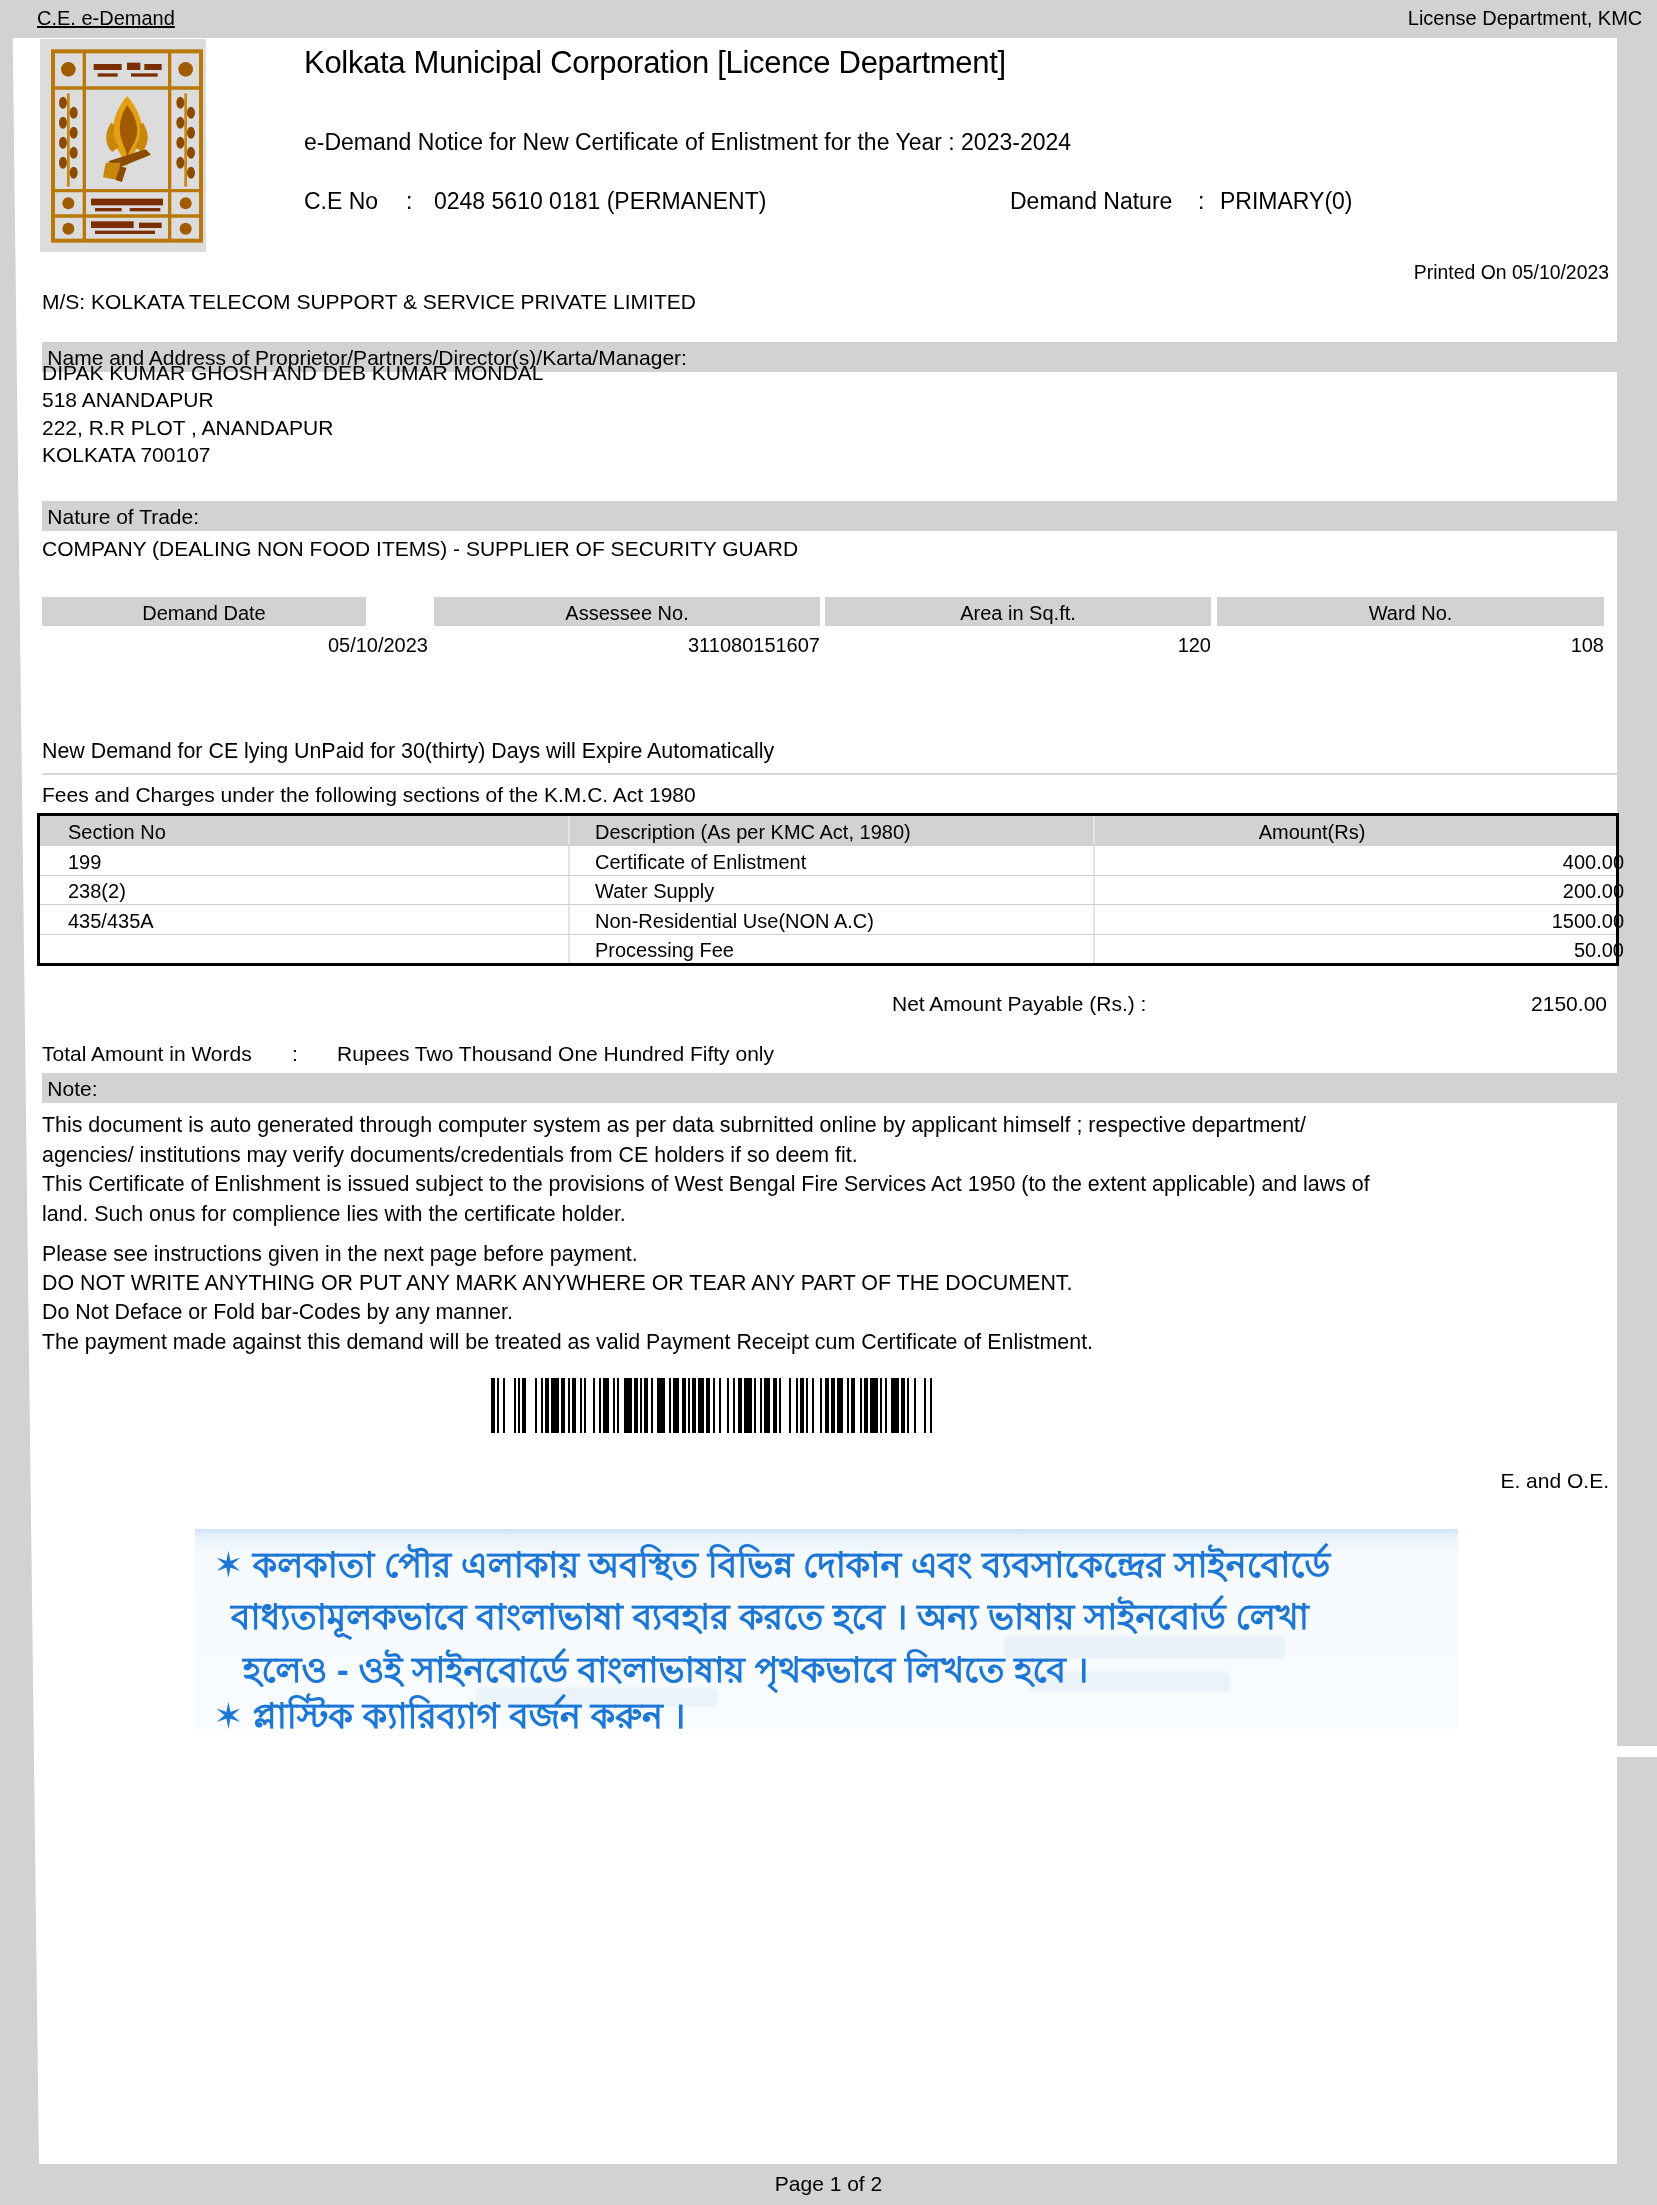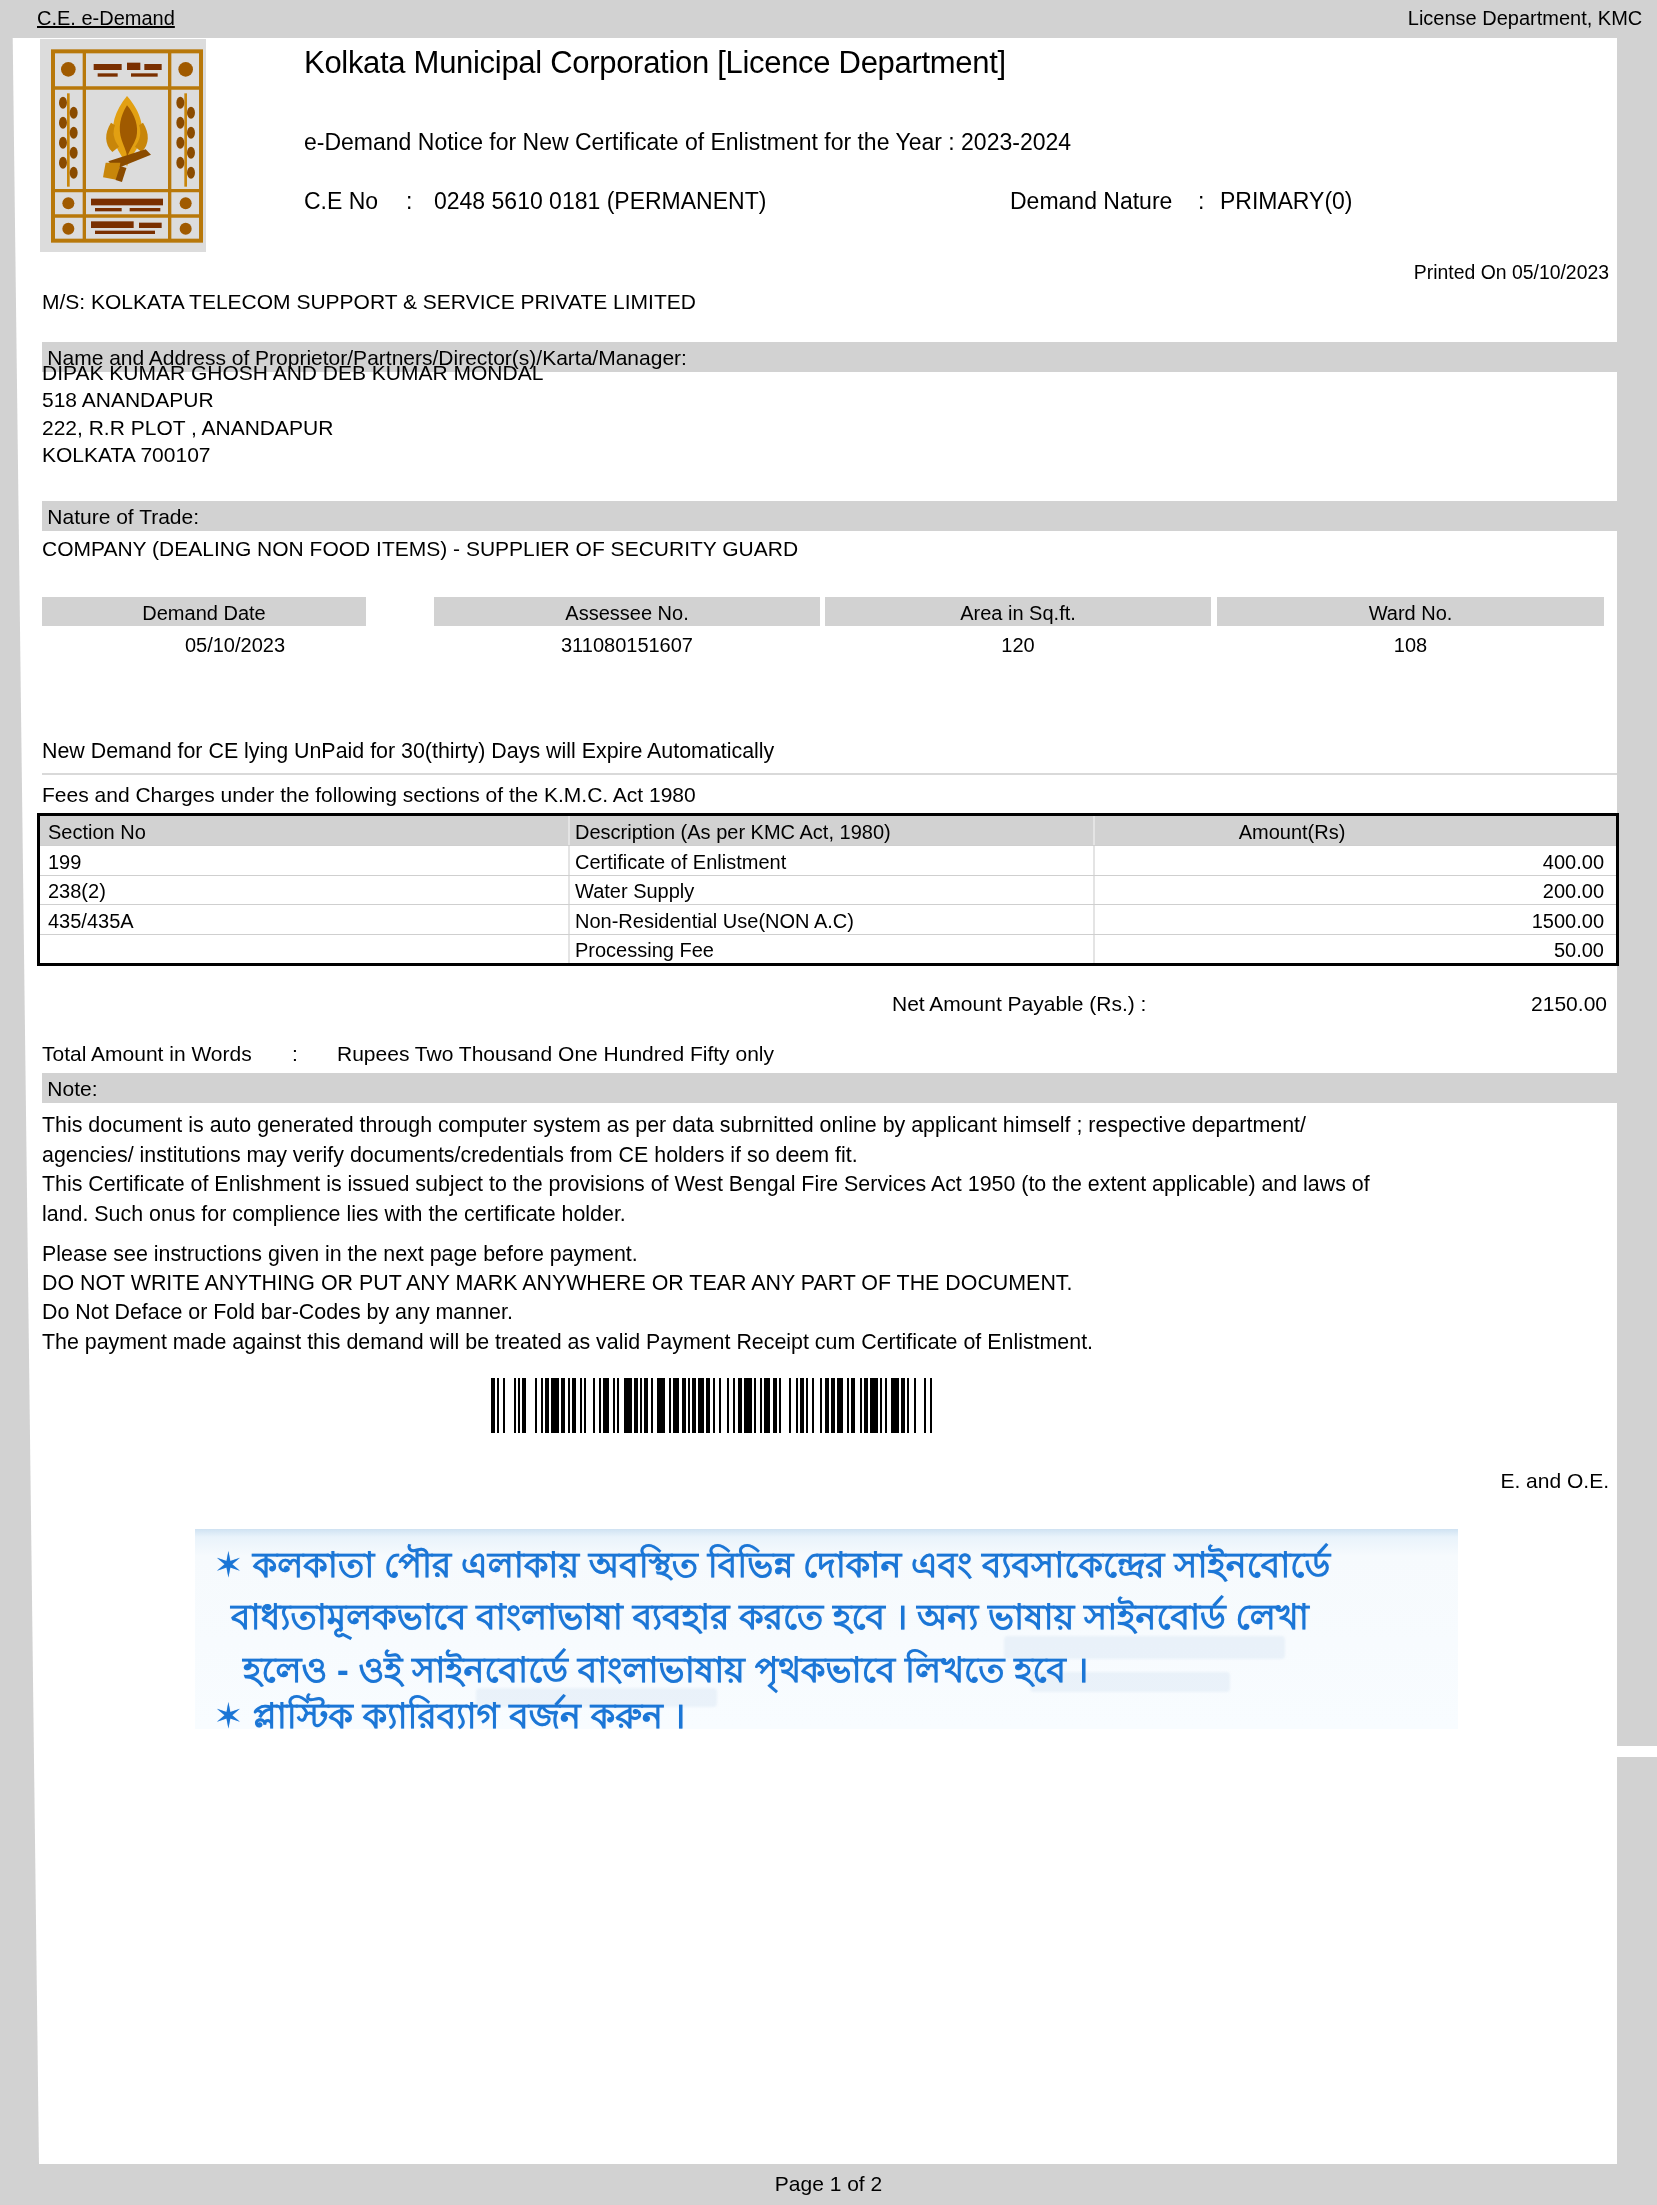--- a/index.html
+++ b/index.html
@@ -26,27 +26,27 @@
   .celine{top:188px;font-size:23px;}
   .printed{top:261px;font-size:19.4px;right:48px;text-align:right;}
   
   .graybar{left:42px;width:1575px;height:30px;background:#d2d2d2;}
   .graybar .lbl{position:absolute;left:5.3px;top:4px;font-size:21px;}
   .line30{font-size:21px;}
   
   .dcell{top:597px;height:29px;background:#d2d2d2;}
   .dcell .lbl{position:absolute;left:0;top:4.7px;width:100%;text-align:center;font-size:20px;}
   .dval{top:634px;height:27px;}
-  .dval .lbl{position:absolute;left:0;top:0;width:100%;text-align:center;font-size:20px;}
+  .dval .lbl{position:absolute;left:0;top:0;width:100%;text-align:right;font-size:20px;}
   
   .fees{left:37px;top:813px;width:1576px;height:147px;border:3.3px solid #000;background:#fff;}
   .fees .hrow{position:absolute;left:0;top:0;width:1576px;height:29px;background:#d2d2d2;}
   .fees .rowline{position:absolute;left:0;width:1576px;height:1.3px;background:#cfcfcf;}
   .fees .colline{position:absolute;top:0;width:2px;height:147px;background:#e4e4e4;}
-  .fees .cell{position:absolute;font-size:20px;white-space:nowrap;}
+  .fees .cell{position:absolute;font-size:20px;white-space:nowrap;margin-left:20px;}
   .amt{text-align:right;}
   
   .noteline{left:42px;font-size:21.4px;}
   
   .barcode{left:491px;top:1378px;width:444px;height:55px;background:#fff;}
   .barcode i{display:block;}
   
   .bn-block{left:195px;top:1529px;width:1263px;height:200px;
     background:linear-gradient(180deg,#cfe2f2 0px,#e9f3fb 8px,#f6fafd 27px,#f8fcff 100%);}
   .bn-ghost{position:absolute;background:rgba(120,160,205,.10);border-radius:4px;filter:blur(1.3px);}

